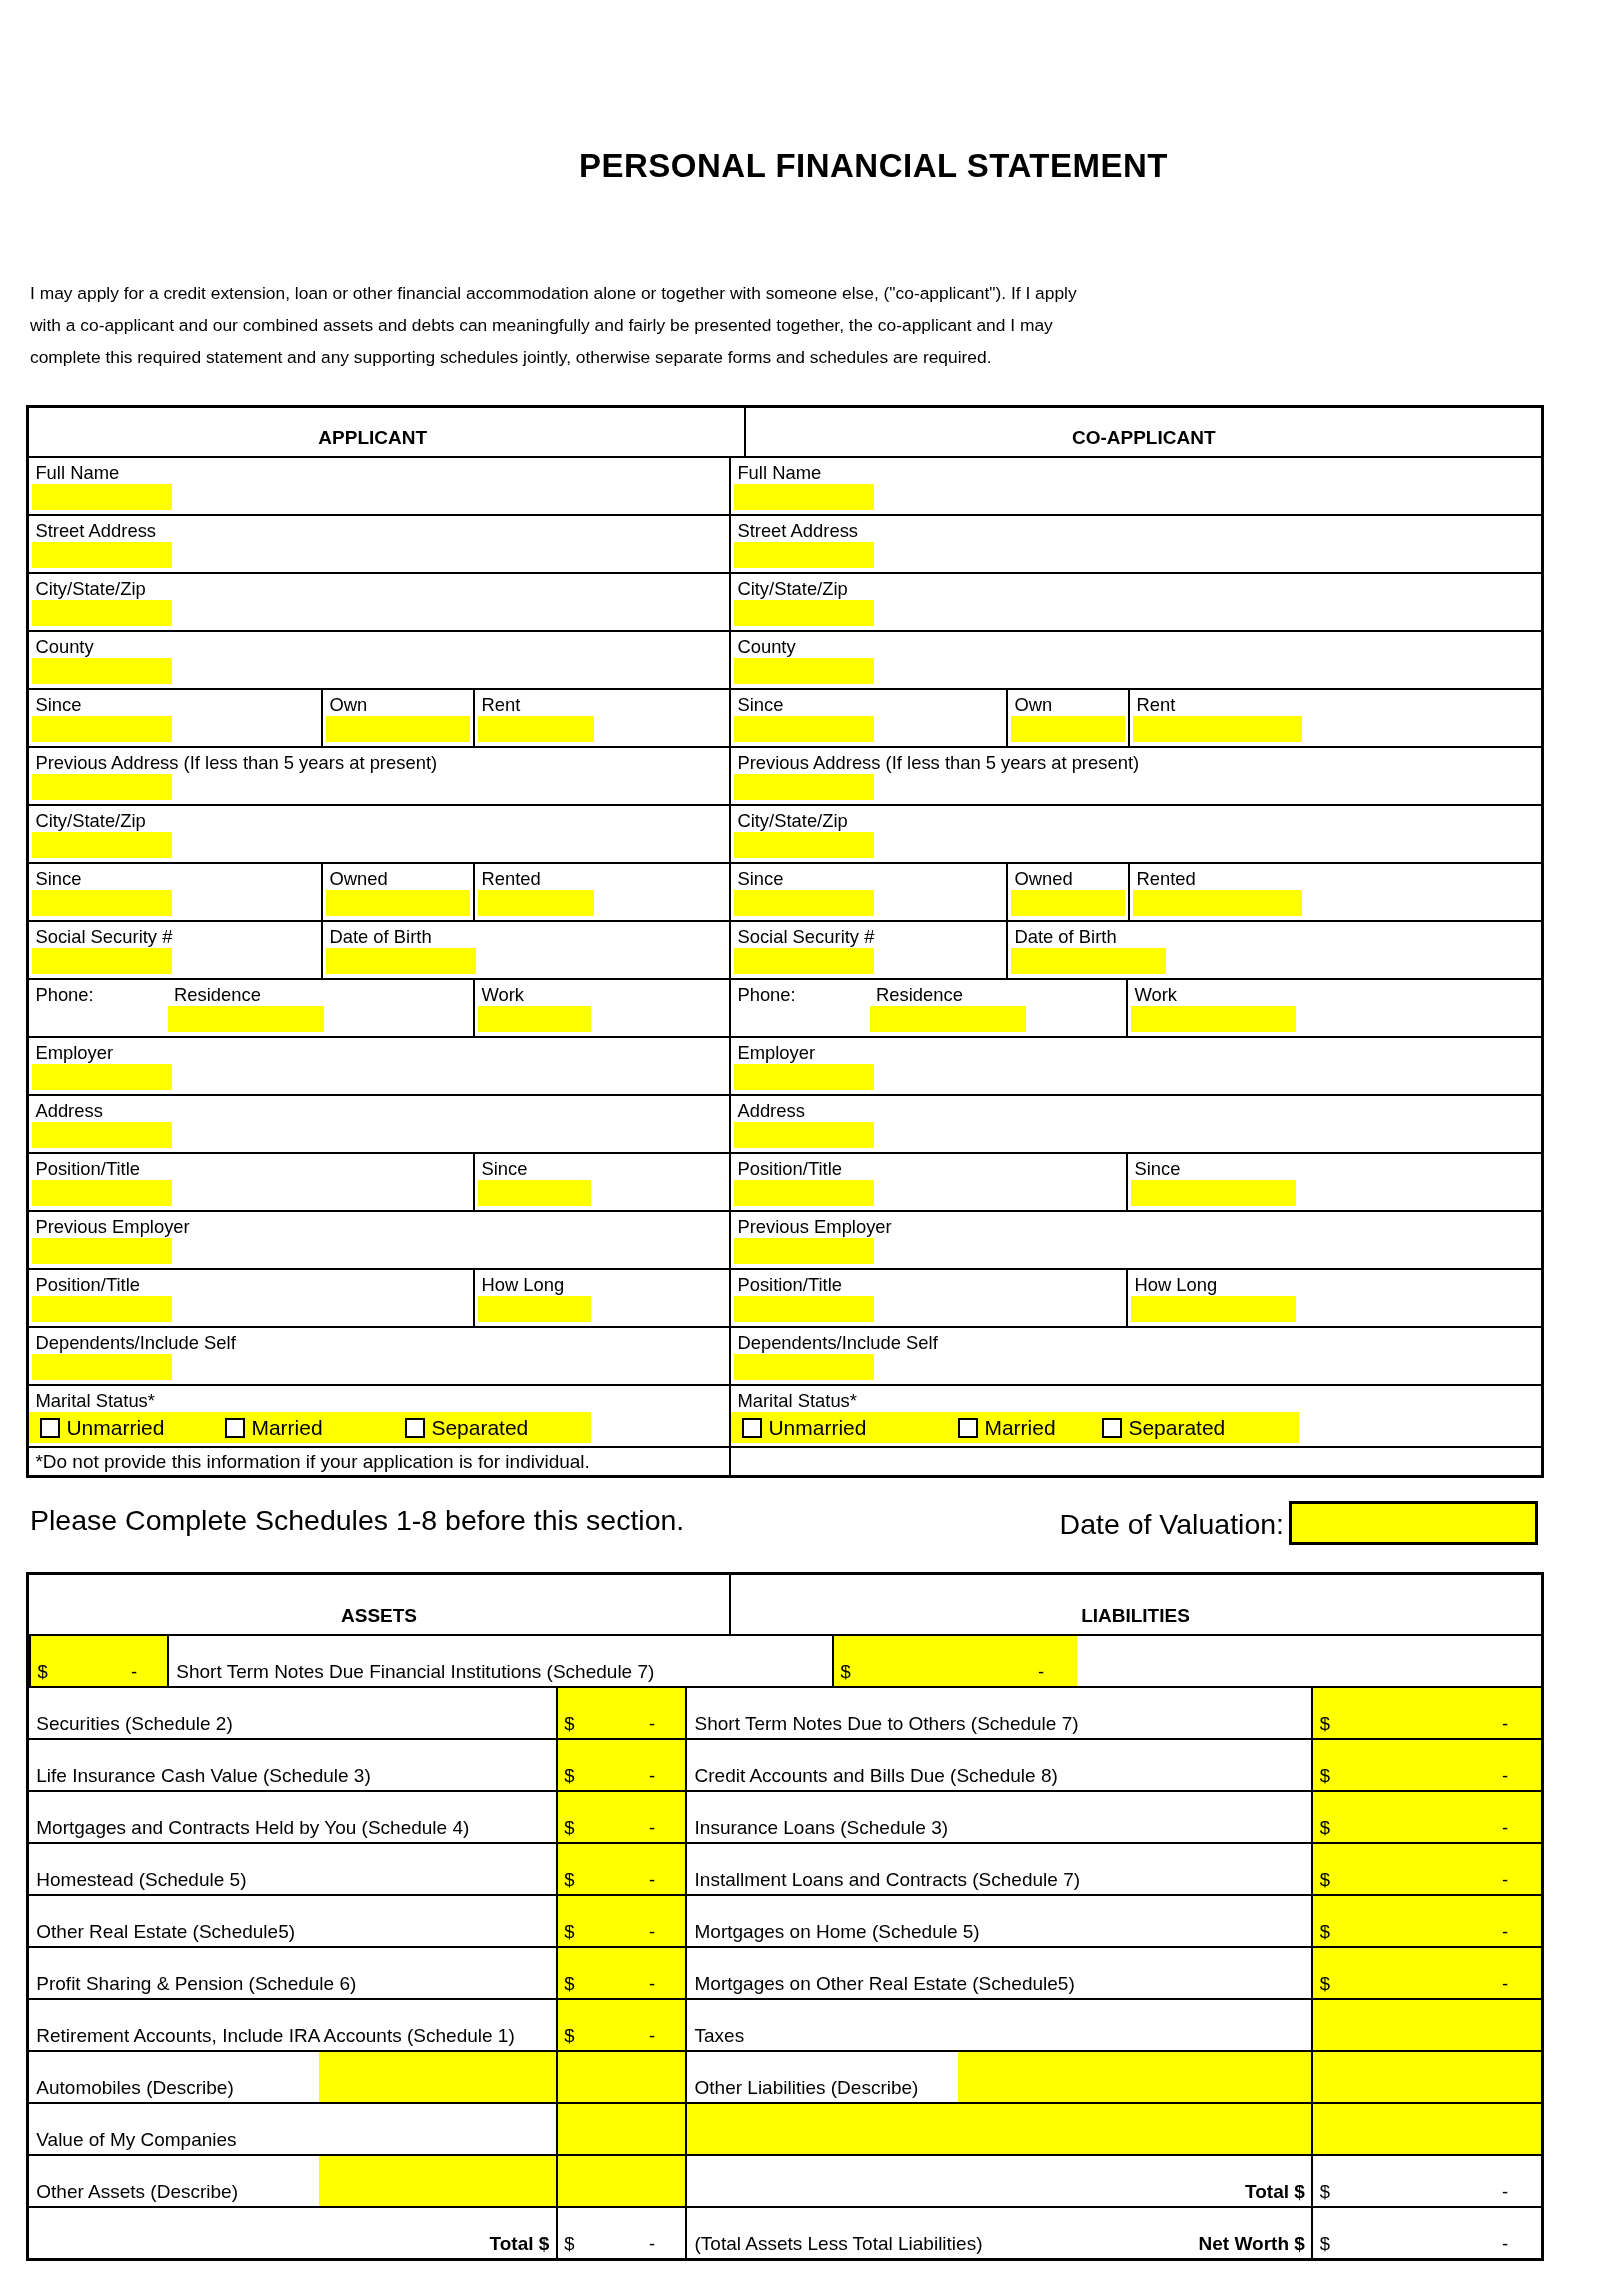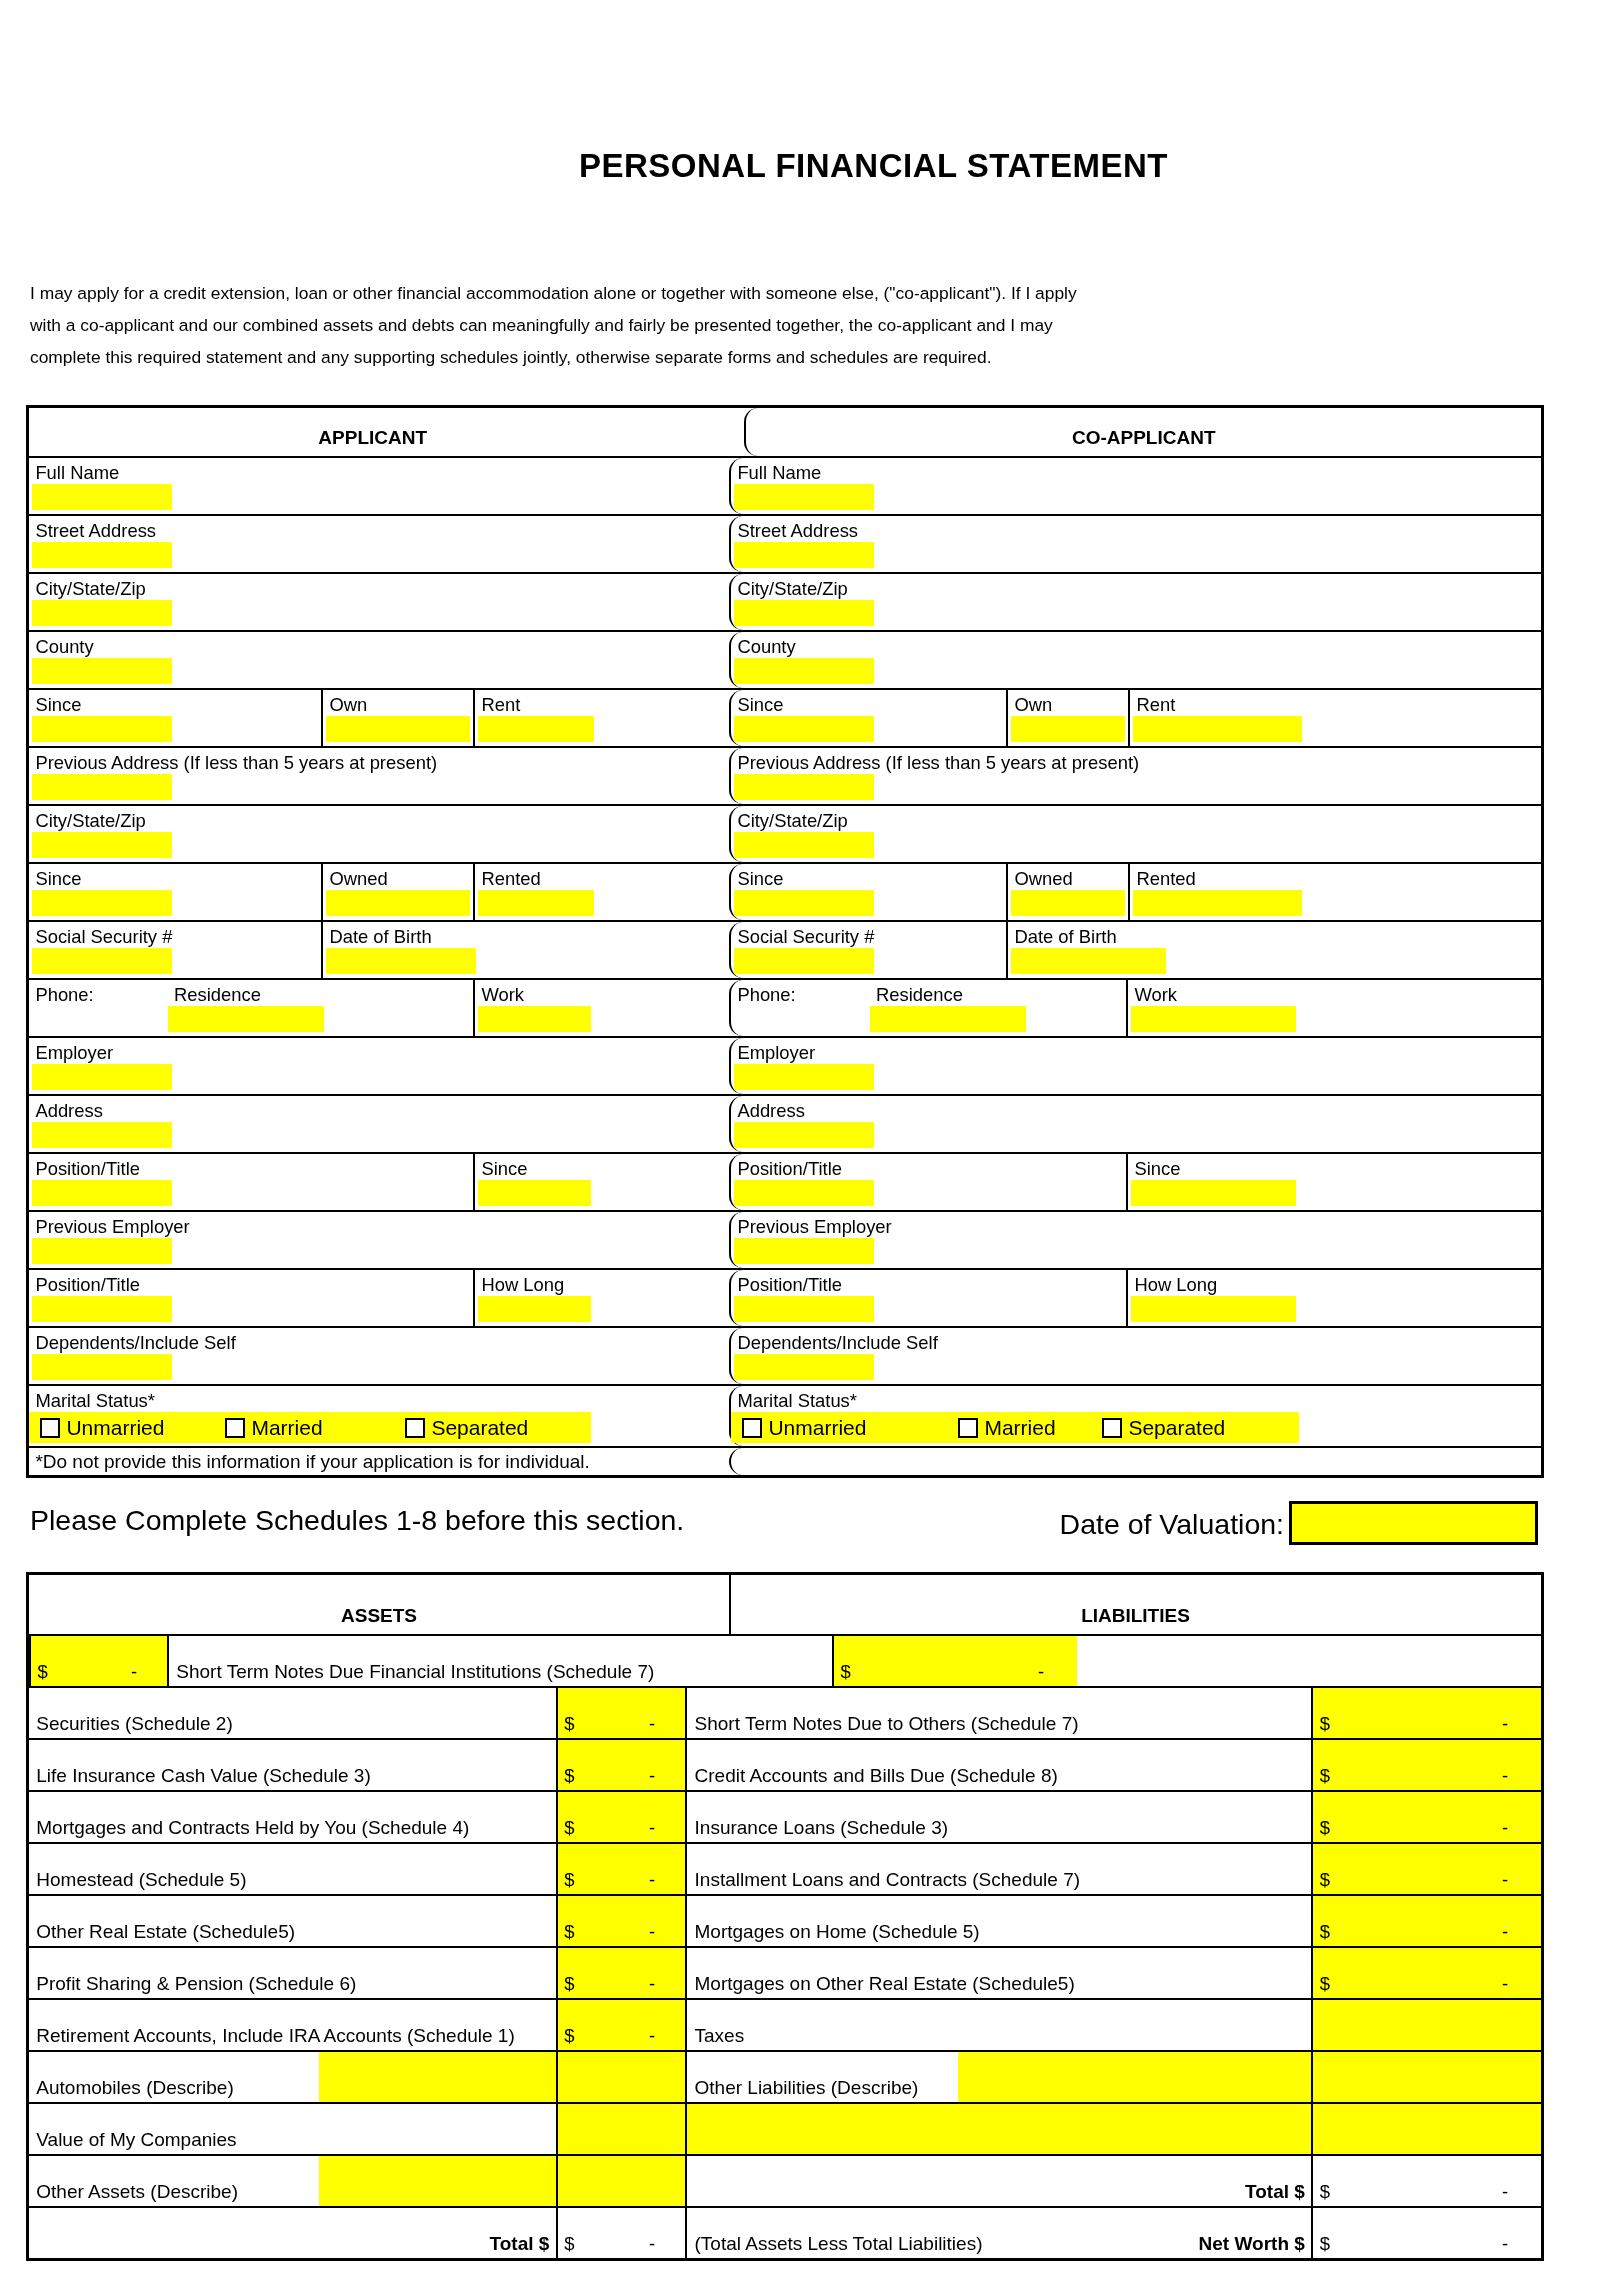--- a/index.html
+++ b/index.html
@@ -11,21 +11,21 @@
   .intro { position:absolute; top:277px; left:30px; font-size:17.4px; line-height:32px; white-space:nowrap; }
 
   
   .ptable { position:absolute; left:26px; top:405px; width:1518px; border:3.7px solid #000; background:#fff; }
   .prow  { display:flex; height:58px; border-top:2.8px solid #000; }
   .phdr  { height:48px; border-top:none;gap:28px; }
   .pmar  { height:62px; }
   .pfn   { height:29px; }
   .half  { position:relative; height:100%; }
   .ha    { width:700px; }
-  .hb    { width:811px; border-left:2.8px solid #000;border-radius:14px; }
+  .hb    { width:811px; border-left:2.8px solid #000; }
   .fx    { display:flex; }
   .cell  { position:relative; height:100%; }
   .bl    { border-left:2.8px solid #000; }
   .w318{width:292px} .w166{width:152px} .w278{width:255px} .w484{width:444px} .w444{width:408px}
   .w299{width:275px} .w133{width:122px} .w448{width:411px} .w430{width:395px} .w450{width:413px} .w581{width:534px}
   .lbl { font-size:18.4px; line-height:22px; padding:3.7px 0 0 6.4px; white-space:nowrap; }
   .plbl { display:inline-block; font-size:18.4px; padding:3.7px 0 0 6.4px; }
   .reslbl { position:absolute; left:145px; top:3.7px; font-size:18.4px; }
   .hdtxt { position:absolute; bottom:7.3px; width:100%; text-align:center; font-weight:bold; font-size:19px; }
   .yb { position:absolute; left:2.8px; bottom:3.7px; width:140px; height:26px; background:var(--hl); }

